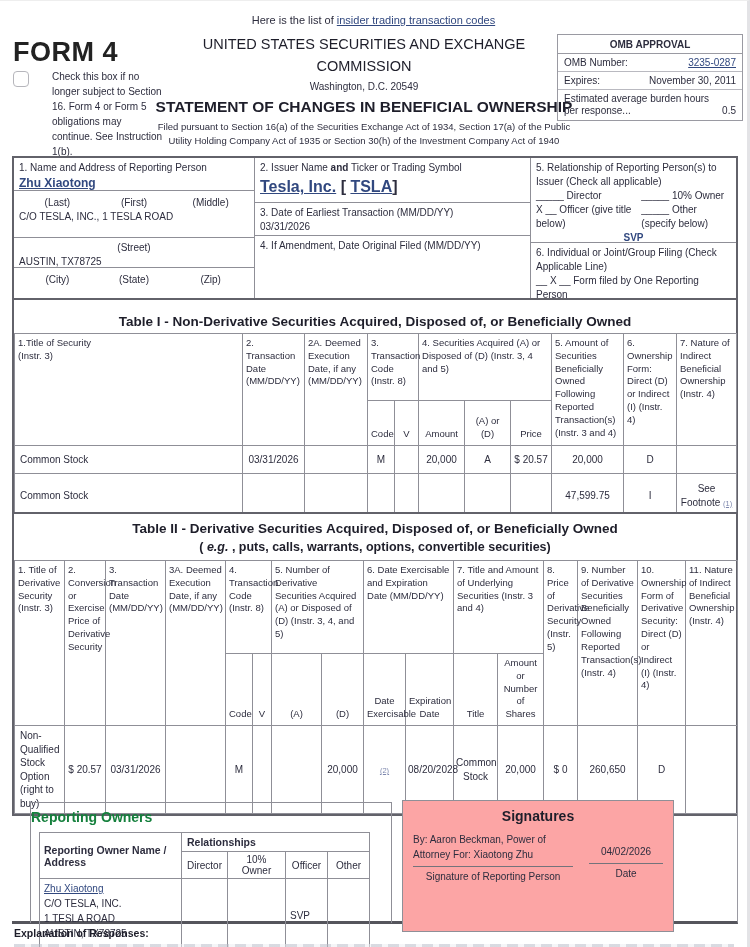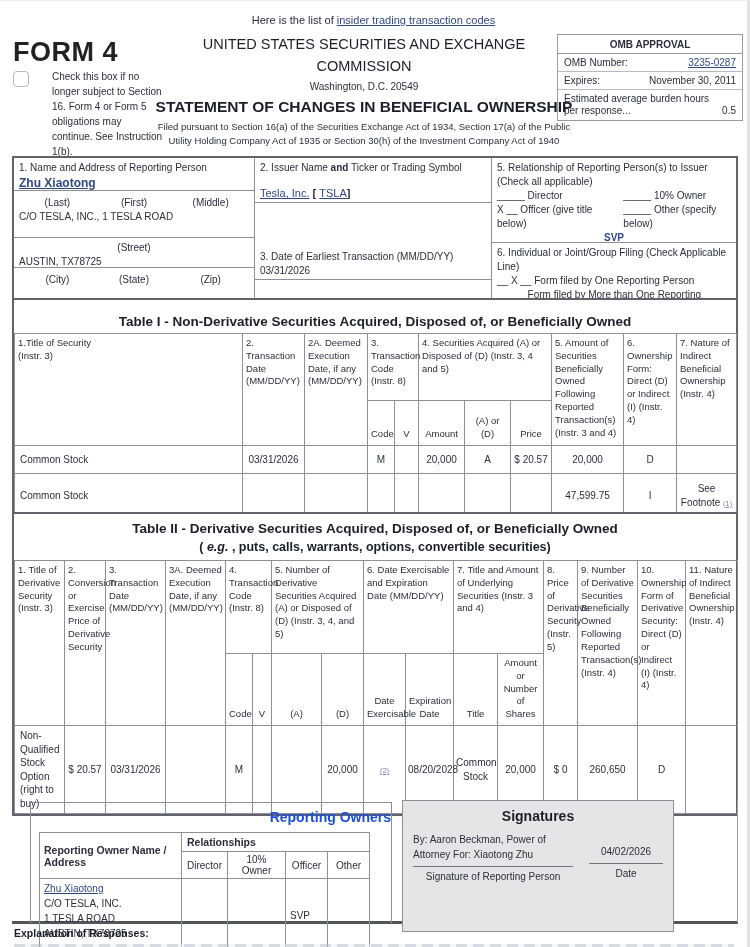--- a/index.html
+++ b/index.html
@@ -23,51 +23,51 @@
   .pursuant { font-size:9.5px; line-height:1.5; margin-top:4px; }
   .omb { position:absolute; left:557px; top:33px; width:186px; border:1px solid #9a9aa2; font-size:10px; }
   .omb .t { text-align:center; font-weight:bold; padding:4px 0 3px; border-bottom:1px solid #9a9aa2; }
   .omb .r { display:flex; justify-content:space-between; padding:3px 6px; border-bottom:1px solid #b9b9c0; }
   .omb .r2 { padding:3px 6px 1px; }
   .omb .r3 { display:flex; justify-content:space-between; padding:0 6px 4px; }
   
   .ident { position:absolute; left:12px; top:155px; width:726px; display:flex; border:2px solid #62626a; font-size:10px; }
   .ident .col { display:flex; flex-direction:column; }
   .ident .c1 { width:240px; }
-  .ident .c2 { width:238px; border-left:1px solid #8f8f97; border-right:1px solid #8f8f97;gap:44px; }
+  .ident .c2 { width:277px; border-left:1px solid #8f8f97; border-right:1px solid #8f8f97; }
   .ident .c3 { flex:1; }
   .cell { padding:3px 5px; line-height:1.4; }
   .bline { border-bottom:1px solid #8f8f97; }
   .name-link { font-size:12px; font-weight:bold; }
   .lfm { display:flex; text-align:center; padding:2px 0 0; }
   .lfm span { flex:1; }
-  .issuer { font-size:11px; font-weight:normal; margin-top:11px; }
+  .issuer { font-size:16px; font-weight:bold; margin-top:1px; }
   .svp-c { text-align:center; font-weight:bold; color:#31487f; }
   
   .tbox { position:absolute; left:12px; width:726px; border:2px solid #62626a; background:#fff; }
   .tbox .ttl { text-align:center; font-weight:bold; font-size:13.5px; padding:14px 0 4px; color:#1e1e2a; }
   .tbox .sub-ttl { text-align:center; font-weight:bold; font-size:12.5px; padding:0 0 6px; color:#1e1e2a; }
   table.grid { border-collapse:collapse; table-layout:fixed; width:100%; }
   table.grid th, table.grid td { border:1px solid #8f8f97; font-weight:normal; }
   table.grid th { font-size:9.5px; text-align:left; vertical-align:top; padding:3px 3px; line-height:1.35; }
   table.grid th.bot { vertical-align:bottom; text-align:center; padding-bottom:4px; }
   table.grid td { font-size:10px; text-align:center; vertical-align:middle; padding:3px 2px; line-height:1.35; }
   table.grid td.l { text-align:left; padding-left:5px; }
   .fn-link { font-size:7.5px; color:#7d87ad; }
   
   .bottom { position:absolute; left:12px; top:799px; width:726px; height:124px; border-right:1px solid #9a9aa2; border-bottom:3px solid #55555c; }
   .owners { position:absolute; left:18px; top:2px; width:362px; height:121px; border:1px solid #8f8f97; border-bottom:none; }
-  .owners .ttl { text-align:right; font-weight:bold; font-size:14px; padding:6px 0 7px; color:#1d4ed8; }
+  .owners .ttl { text-align:left; font-weight:bold; font-size:14px; padding:6px 0 7px; color:#15803d; }
   .owners table { border-collapse:collapse; table-layout:fixed; margin-left:8px; width:330px; }
   .owners th, .owners td { border:1px solid #8f8f97; font-size:10px; font-weight:normal; padding:2px 4px; }
   .owners th.namehdr { font-weight:bold; font-size:10.5px; text-align:left; vertical-align:middle; }
   .owners th.rel { font-weight:bold; font-size:10.5px; text-align:left; padding:3px 5px; }
   .owners td.addr { vertical-align:top; line-height:1.5; height:74px; }
   .owners td.mid { text-align:left; vertical-align:middle; }
-  .sigs { position:absolute; left:390px; top:0; width:272px; height:132px; border:1px solid #8f8f97; background:#e5e5e5; }
+  .sigs { position:absolute; left:390px; top:0; width:272px; height:132px; border:1px solid #8f8f97; background:#fca5a5; }
   .sigs .ttl { text-align:center; font-weight:bold; font-size:14px; padding:7px 0 8px; color:#1e1e2a; }
   .sig-row { display:flex; padding:0 10px; gap:16px; }
   .sig-left { width:160px; }
   .sig-right { flex:1; }
   .sig-line { border-bottom:1.5px solid #73737b; padding-bottom:4px; font-size:10px; line-height:1.5; min-height:32px; }
   .sig-right .sig-line { display:flex; align-items:flex-end; justify-content:center; }
   .sig-lab { text-align:center; font-size:10px; padding-top:4px; }
   .expl { position:absolute; left:14px; top:926px; font-size:10.5px; font-weight:bold; color:#1e1e2a; }
   .cutline { position:absolute; left:14px; top:943px; width:720px; height:4px; opacity:.55;
     background:repeating-linear-gradient(90deg,#b9bdc9 0 11px,#eceef2 11px 17px); }

